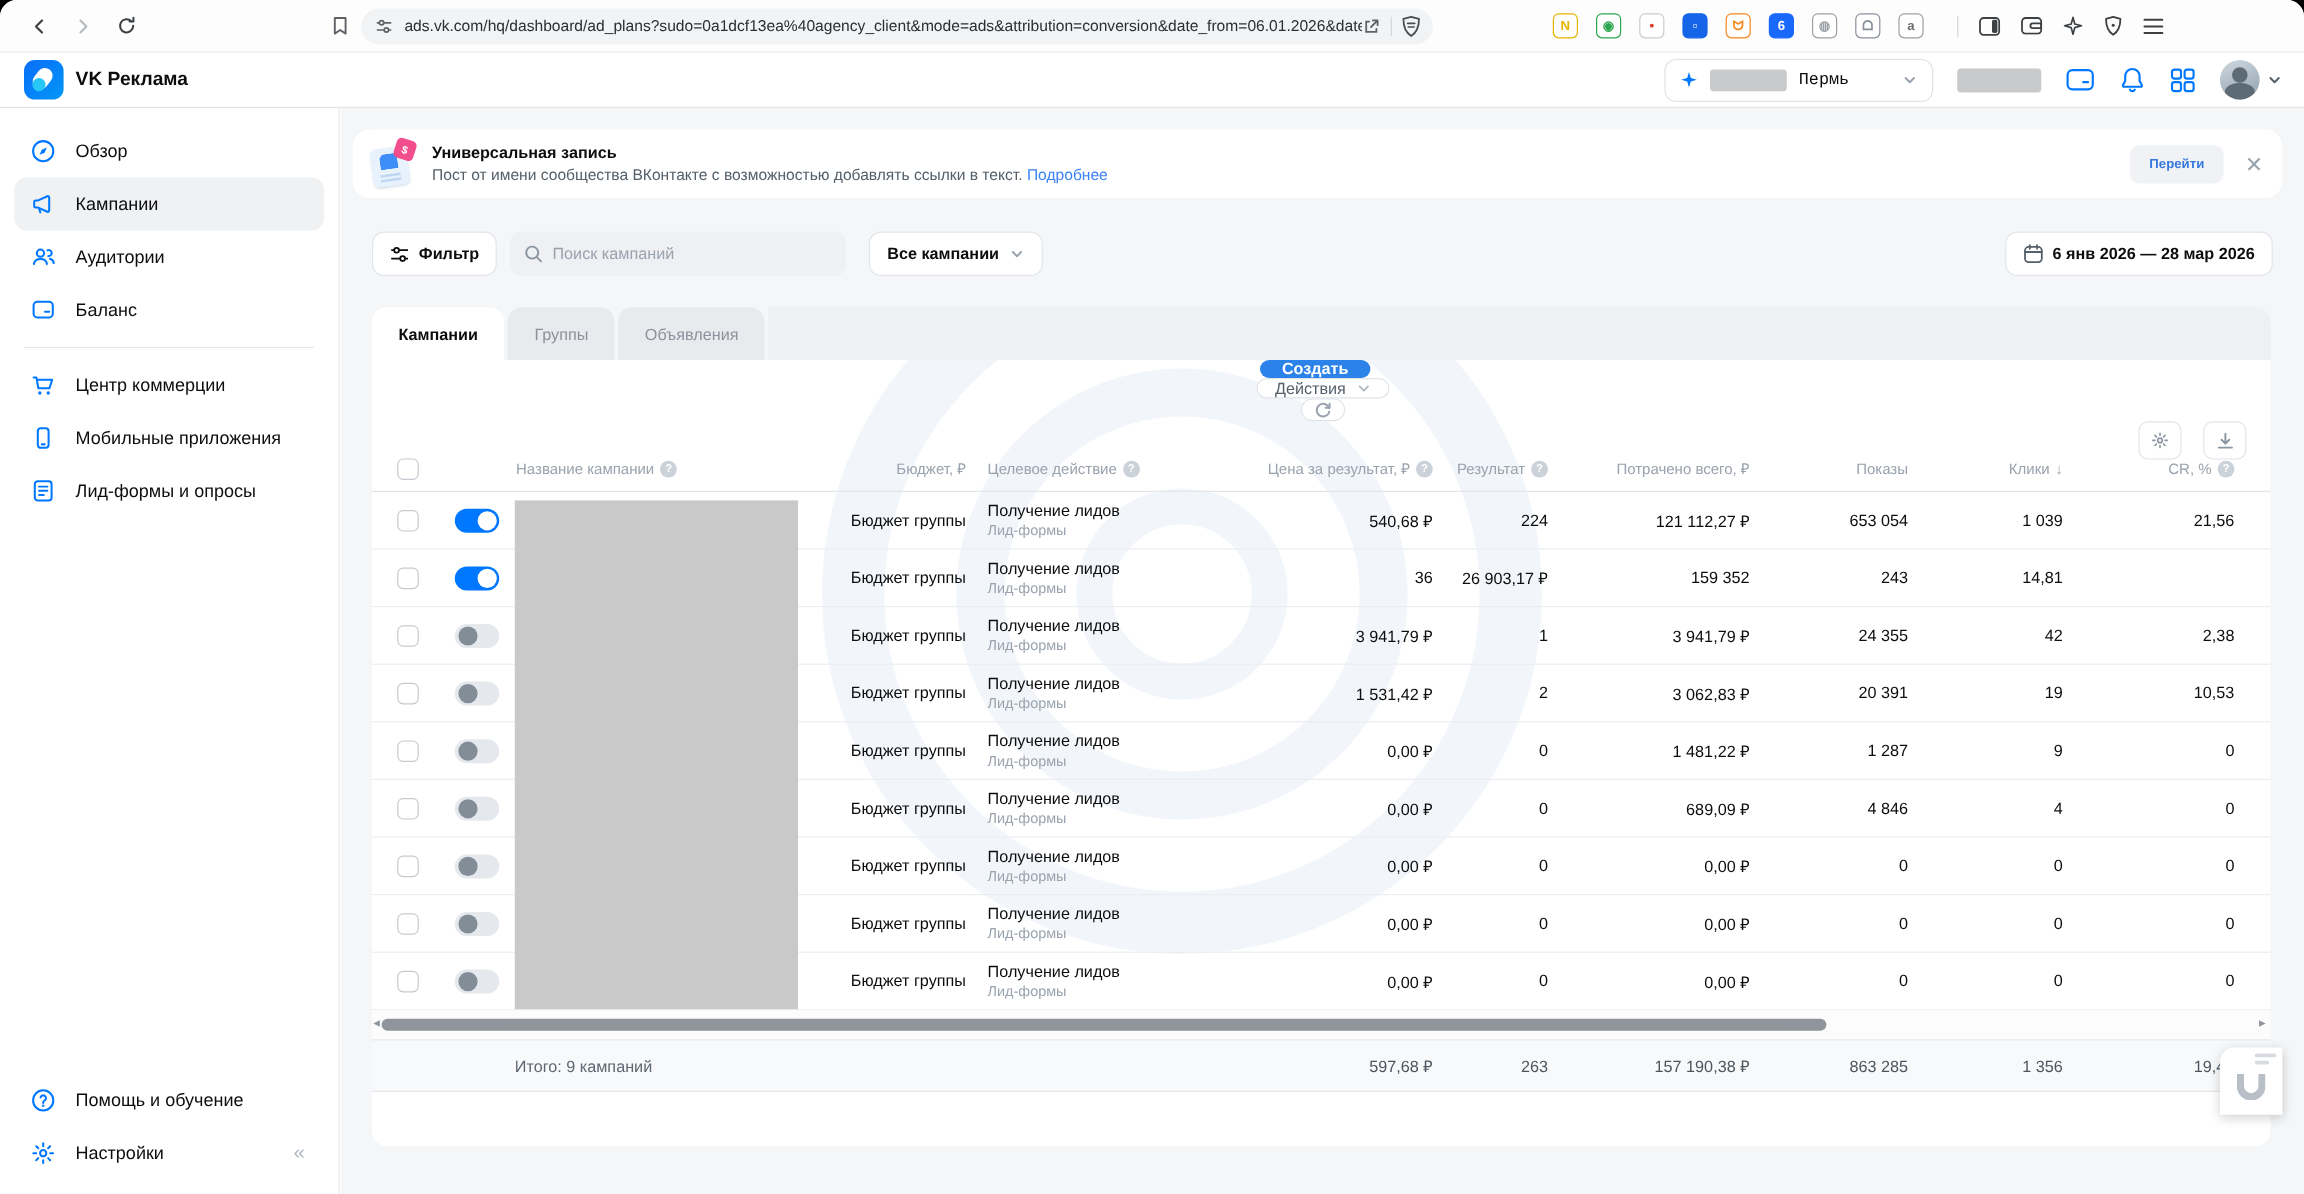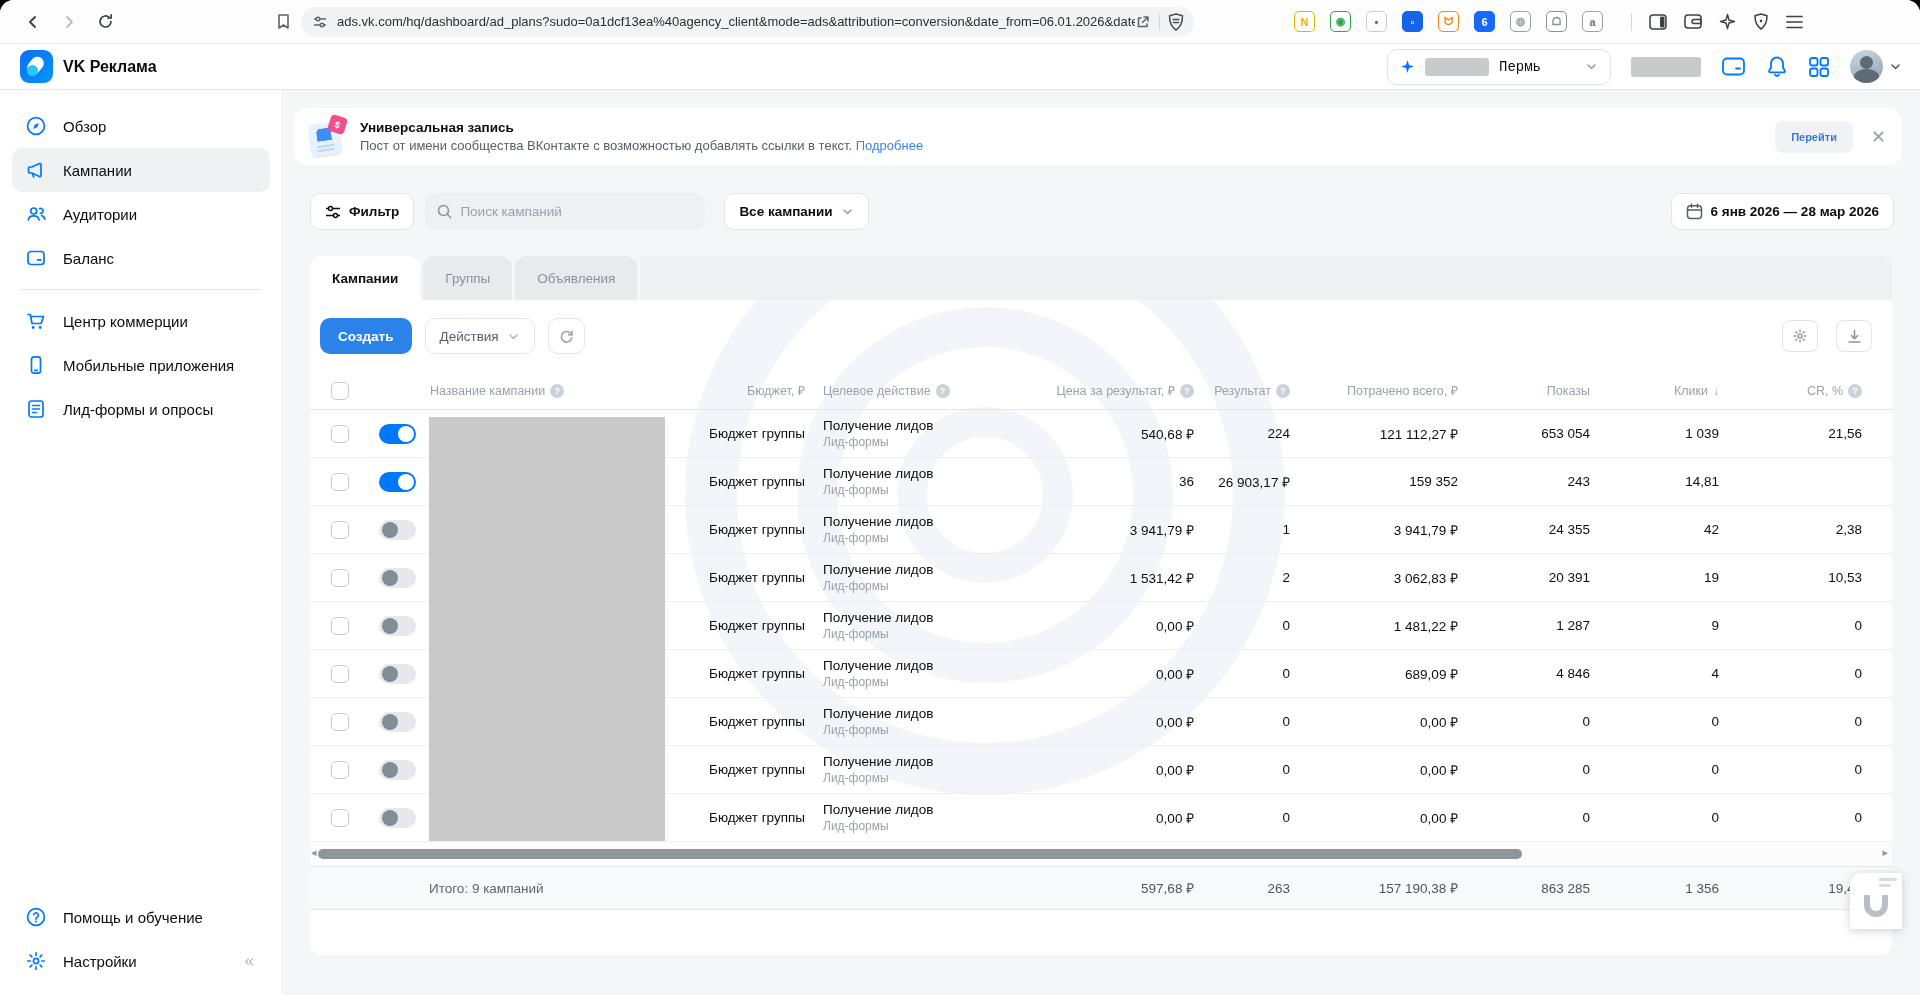--- a/index.html
+++ b/index.html
@@ -79,21 +79,21 @@
   .tab { height:44px; padding:0 22px; display:flex; align-items:center; font-size:13.5px; border-radius:12px 12px 0 0; margin-right:3px; cursor:pointer; }
   .tab.active { background:#fff; color:#0c0d0e; font-weight:bold; }
   .tab.idle { background:#e8eaee; color:#8b929c; }
   .tab-fill { flex:1; background:#eef0f3; border-radius:0 12px 0 0; }
 
   
   .card { position:absolute; left:26px; top:210px; width:1582px; height:655px; background:#fff; border-radius:0 0 12px 12px; overflow:hidden; }
   .wm { position:absolute; border-radius:50%; border-style:solid; border-color:rgba(110,155,210,.09); }
   .card-z { position:relative; z-index:1; }
 
-  .ctoolbar { height:72px; display:flex; align-items:center; padding:0 20px 0 10px; }
+  .ctoolbar { height:72px; display:flex; align-items:center; padding:0 20px 0 10px;flex-direction:column; }
   .create-btn { height:36px; padding:0 18px; background:#2b82e9; color:#fff; border:none; border-radius:10px; font-size:13.5px; font-weight:bold; cursor:pointer; }
   .actions-btn { height:36px; margin-left:13px; background:#fff; border:1px solid #e1e4e9; border-radius:10px; display:flex; align-items:center; gap:8px; padding:0 14px; font-size:13.5px; color:#55606b; cursor:pointer; }
   .sq-btn { height:36px; width:37px; margin-left:13px; background:#fff; border:1px solid #e1e4e9; border-radius:10px; display:flex; align-items:center; justify-content:center; color:#99a2ad; cursor:pointer; }
   .ctoolbar-right { margin-left:auto; display:flex; gap:18px; }
   .mini-btn { width:36px; height:32px; border:1px solid #e1e4e9; border-radius:8px; background:#fff; display:flex; align-items:center; justify-content:center; color:#8b95a1; cursor:pointer; }
 
   .grid { display:grid; grid-template-columns:50px 60px 250px 135px 205px 184px 96px 168px 132px 129px 143px; align-items:center; }
   .thead { height:38px; border-bottom:1px solid #e3e5e9; font-size:12.5px; color:#99a2ad; }
   .hcell { display:flex; align-items:center; gap:5px; }
   .right { justify-content:flex-end; text-align:left; }

